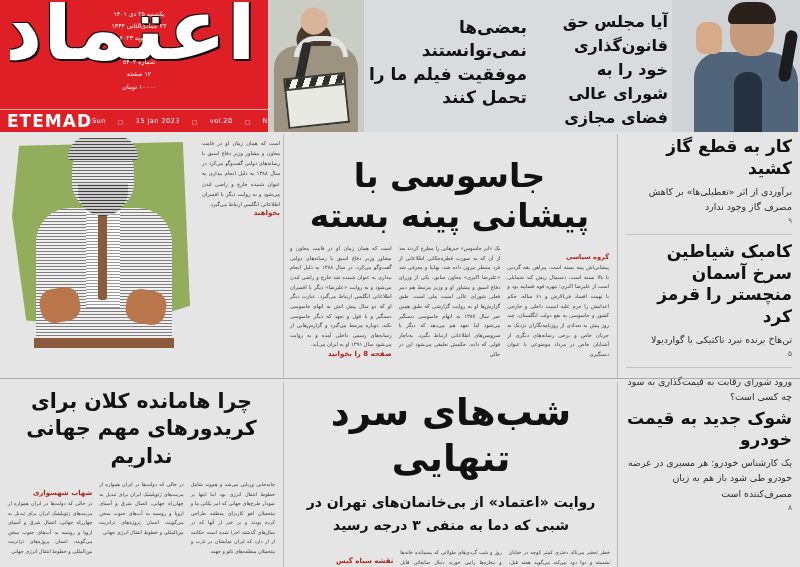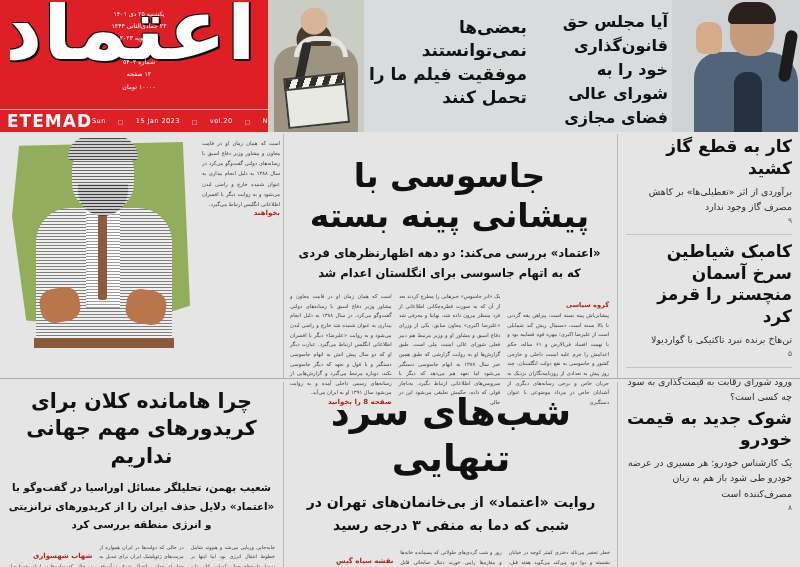--- a/index.html
+++ b/index.html
@@ -346,21 +346,20 @@
       <div class="item">
         <div class="lede">ورود شورای رقابت به قیمت‌گذاری به سود چه کسی است؟</div>
         <h3>شوک جدید به قیمت خودرو</h3>
         <div class="dek">یک کارشناس خودرو: هر مسیری در عرضه خودرو طی شود باز هم به زیان مصرف‌کننده است</div>
         <div class="pg">۸</div>
       </div>
     </div>
 
     <div class="center">
       <h1>جاسوسی با پیشانی پینه بسته</h1>
-      <div class="sub">«اعتماد» بررسی می‌کند: دو دهه اظهارنظرهای فردی که به اتهام جاسوسی برای انگلستان اعدام شد</div>
       <div class="cols3">
         <div class="c">
           <span class="kicker-red">گروه سیاسی</span>
           <div style="font-size:5.2px;line-height:1.85;text-align:justify;color:#3a3a3a;">پیشانی‌اش پینه بسته است، پیراهن یقه گردنی تا بالا بسته است، دستمال ریش کند شمایلی است از علیرضا اکبری؛ مهره قوه قضاییه بود و با تهمت افساد فی‌الارض و ۶۱ ساله، حکم اعدامش را جرم علیه امنیت داخلی و خارجی کشور و جاسوسی به نفع دولت انگلستان، چند روز پیش به تعدادی از روزنامه‌نگاران نزدیک به جریان خاص و برخی رسانه‌های دیگری از آشنایان خاص در مرداد موضوعی با عنوان دستگیری</div>
         </div>
         <div class="c">
           <div style="font-size:5.2px;line-height:1.85;text-align:justify;color:#3a3a3a;">یک «ابر جاسوس» خبرهایی را مطرح کردند بعد از آن که به صورت قطره‌چکانی اطلاعاتی از فرد منتظر بیرون داده شد، نهایتا و معرفی شد «علیرضا اکبری» معاون سابق، یکی از وزرای دفاع اسبق و مشاور او و وزیر مرتبط هم دبیر فعلی شورای عالی امنیت ملی است. طبق گزارش‌ها او به روایت گزارشی که طبق همین خبر سال ۱۳۸۷ به اتهام جاسوسی دستگیر می‌شود اما تعهد هم می‌دهد که دیگر با سرویس‌های اطلاعاتی ارتباط نگیرد. به‌ناچار قولی که داده، حکمش تعلیقی می‌شود این در حالی</div>
         </div>
         <div class="c">
           <div style="font-size:5.2px;line-height:1.85;text-align:justify;color:#3a3a3a;">است که همان زمان او در قامت معاون و مشاور وزیر دفاع اسبق با رسانه‌های دولتی گفت‌وگو می‌کرد. در سال ۱۳۸۸ به دلیل انجام بیداری به عنوان شنیده شد خارج و راضی لندن می‌شود و به روایت «علیرضا» دیگر با افسران اطلاعاتی انگلیس ارتباط می‌گیرد. عبارت دیگر او که دو سال پیش اتش به اتهام جاسوسی دستگیر و با قول و تعهد که دیگر جاسوسی نکند، دوباره مرتبط می‌گیرد و گزارش‌هایی از رسانه‌های رسمی داخلی آمده و به روایت می‌شود سال ۱۳۹۱ او به ایران می‌آید.</div>
@@ -392,21 +391,20 @@
 
     <div class="hdiv" style="top:246px;"></div>
 
     <div class="bottom">
 
       <div class="vrule" style="left:283px;top:0;height:317px;"></div>
       <div class="vrule" style="right:182px;top:0;height:317px;"></div>
 
       <div class="b-left">
         <h2>چرا هامانده کلان برای کریدورهای مهم جهانی نداریم</h2>
-        <div class="sub">شعیب بهمن، تحلیلگر مسائل اوراسیا در گفت‌وگو با «اعتماد» دلایل حذف ایران را از کریدورهای ترانزیتی و انرژی منطقه بررسی کرد</div>
         <div class="cols3" style="margin-top:10px;">
           <div class="c">
             <div style="font-size:5px;line-height:1.9;text-align:justify;color:#3a3a3a;">جابه‌جایی وربایی می‌شد و هم‌وند شامل خطوط انتقال انرژی بود اما اینها بر نمودار طرح‌های جهانی که امر یکانی ما و متحملان لغو کاربرای منطقه طراحی کرده بودند و بر خبر از آنها که در سال‌های گذشته اجرا شده است حکایت از از دارد که ایران نمایشان در غرب و متحملان منطقه‌های ناتو و جهت</div>
           </div>
           <div class="c">
             <div style="font-size:5px;line-height:1.9;text-align:justify;color:#3a3a3a;">در حالی که دولت‌ها در ایران همواره از مزیت‌های ژئوپلیتیک ایران برای تبدیل به چهارراه جهانی، اتصال شرق و آسیای اروپا و روسیه به آب‌های جنوب سخن می‌گویند، انسان پروژه‌های ترانزیت بین‌المللی و خطوط انتقال انرژی جهانی</div>
           </div>
           <div class="c">
             <span class="byline">شهاب شهسواری</span>
             <div style="font-size:5px;line-height:1.9;text-align:justify;color:#3a3a3a;">در حالی که دولت‌ها در ایران همواره از مزیت‌های ژئوپلیتیک ایران برای تبدیل به چهارراه جهانی، اتصال شرق و آسیای اروپا و روسیه به آب‌های جنوب سخن می‌گویند، انسان پروژه‌های ترانزیت بین‌المللی و خطوط انتقال انرژی جهانی</div>

